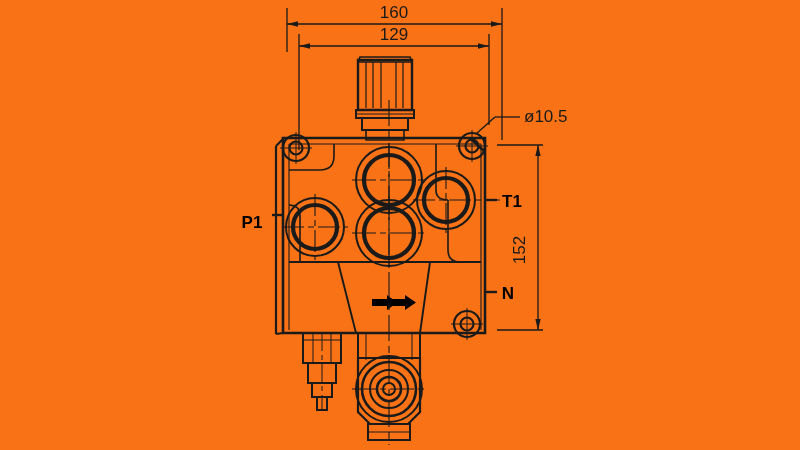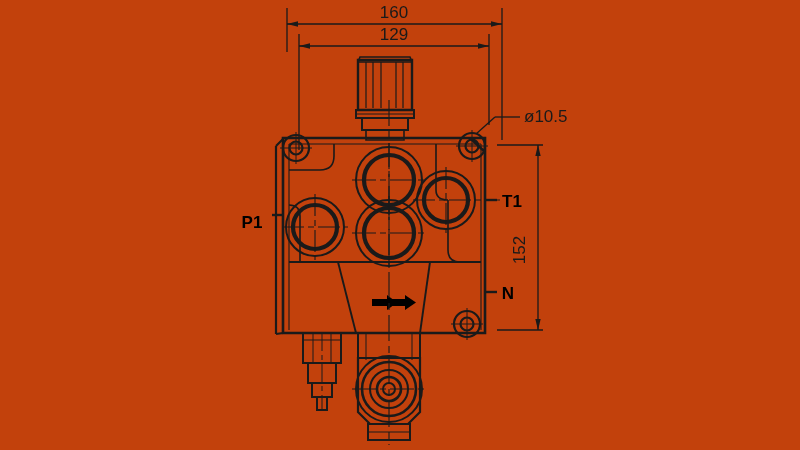--- a/index.html
+++ b/index.html
@@ -1,18 +1,18 @@
 <!DOCTYPE html>
 <html><head>
 <meta charset="utf-8">
 <style>
   html,body{margin:0;padding:0;background:#ffffff;}
   body{width:800px;height:450px;overflow:hidden;
        font-family:"Liberation Sans",sans-serif;}
-  #stage{position:relative;width:800px;height:450px;background:#c2410c;}
+  #stage{position:relative;width:800px;height:450px;background:#f97316;}
   svg#drawing{position:absolute;left:0;top:0;width:800px;height:450px;display:block;}
   .dimtext{font-family:"Liberation Sans",sans-serif;font-size:17px;fill:#1a1a1a;font-weight:400;}
   .porttext{font-family:"Liberation Sans",sans-serif;font-size:17px;fill:#000000;font-weight:bold;}
 </style>
 </head>
 <body>
 
 <div id="stage">
 
   <svg id="drawing" viewBox="0 0 800 450">

